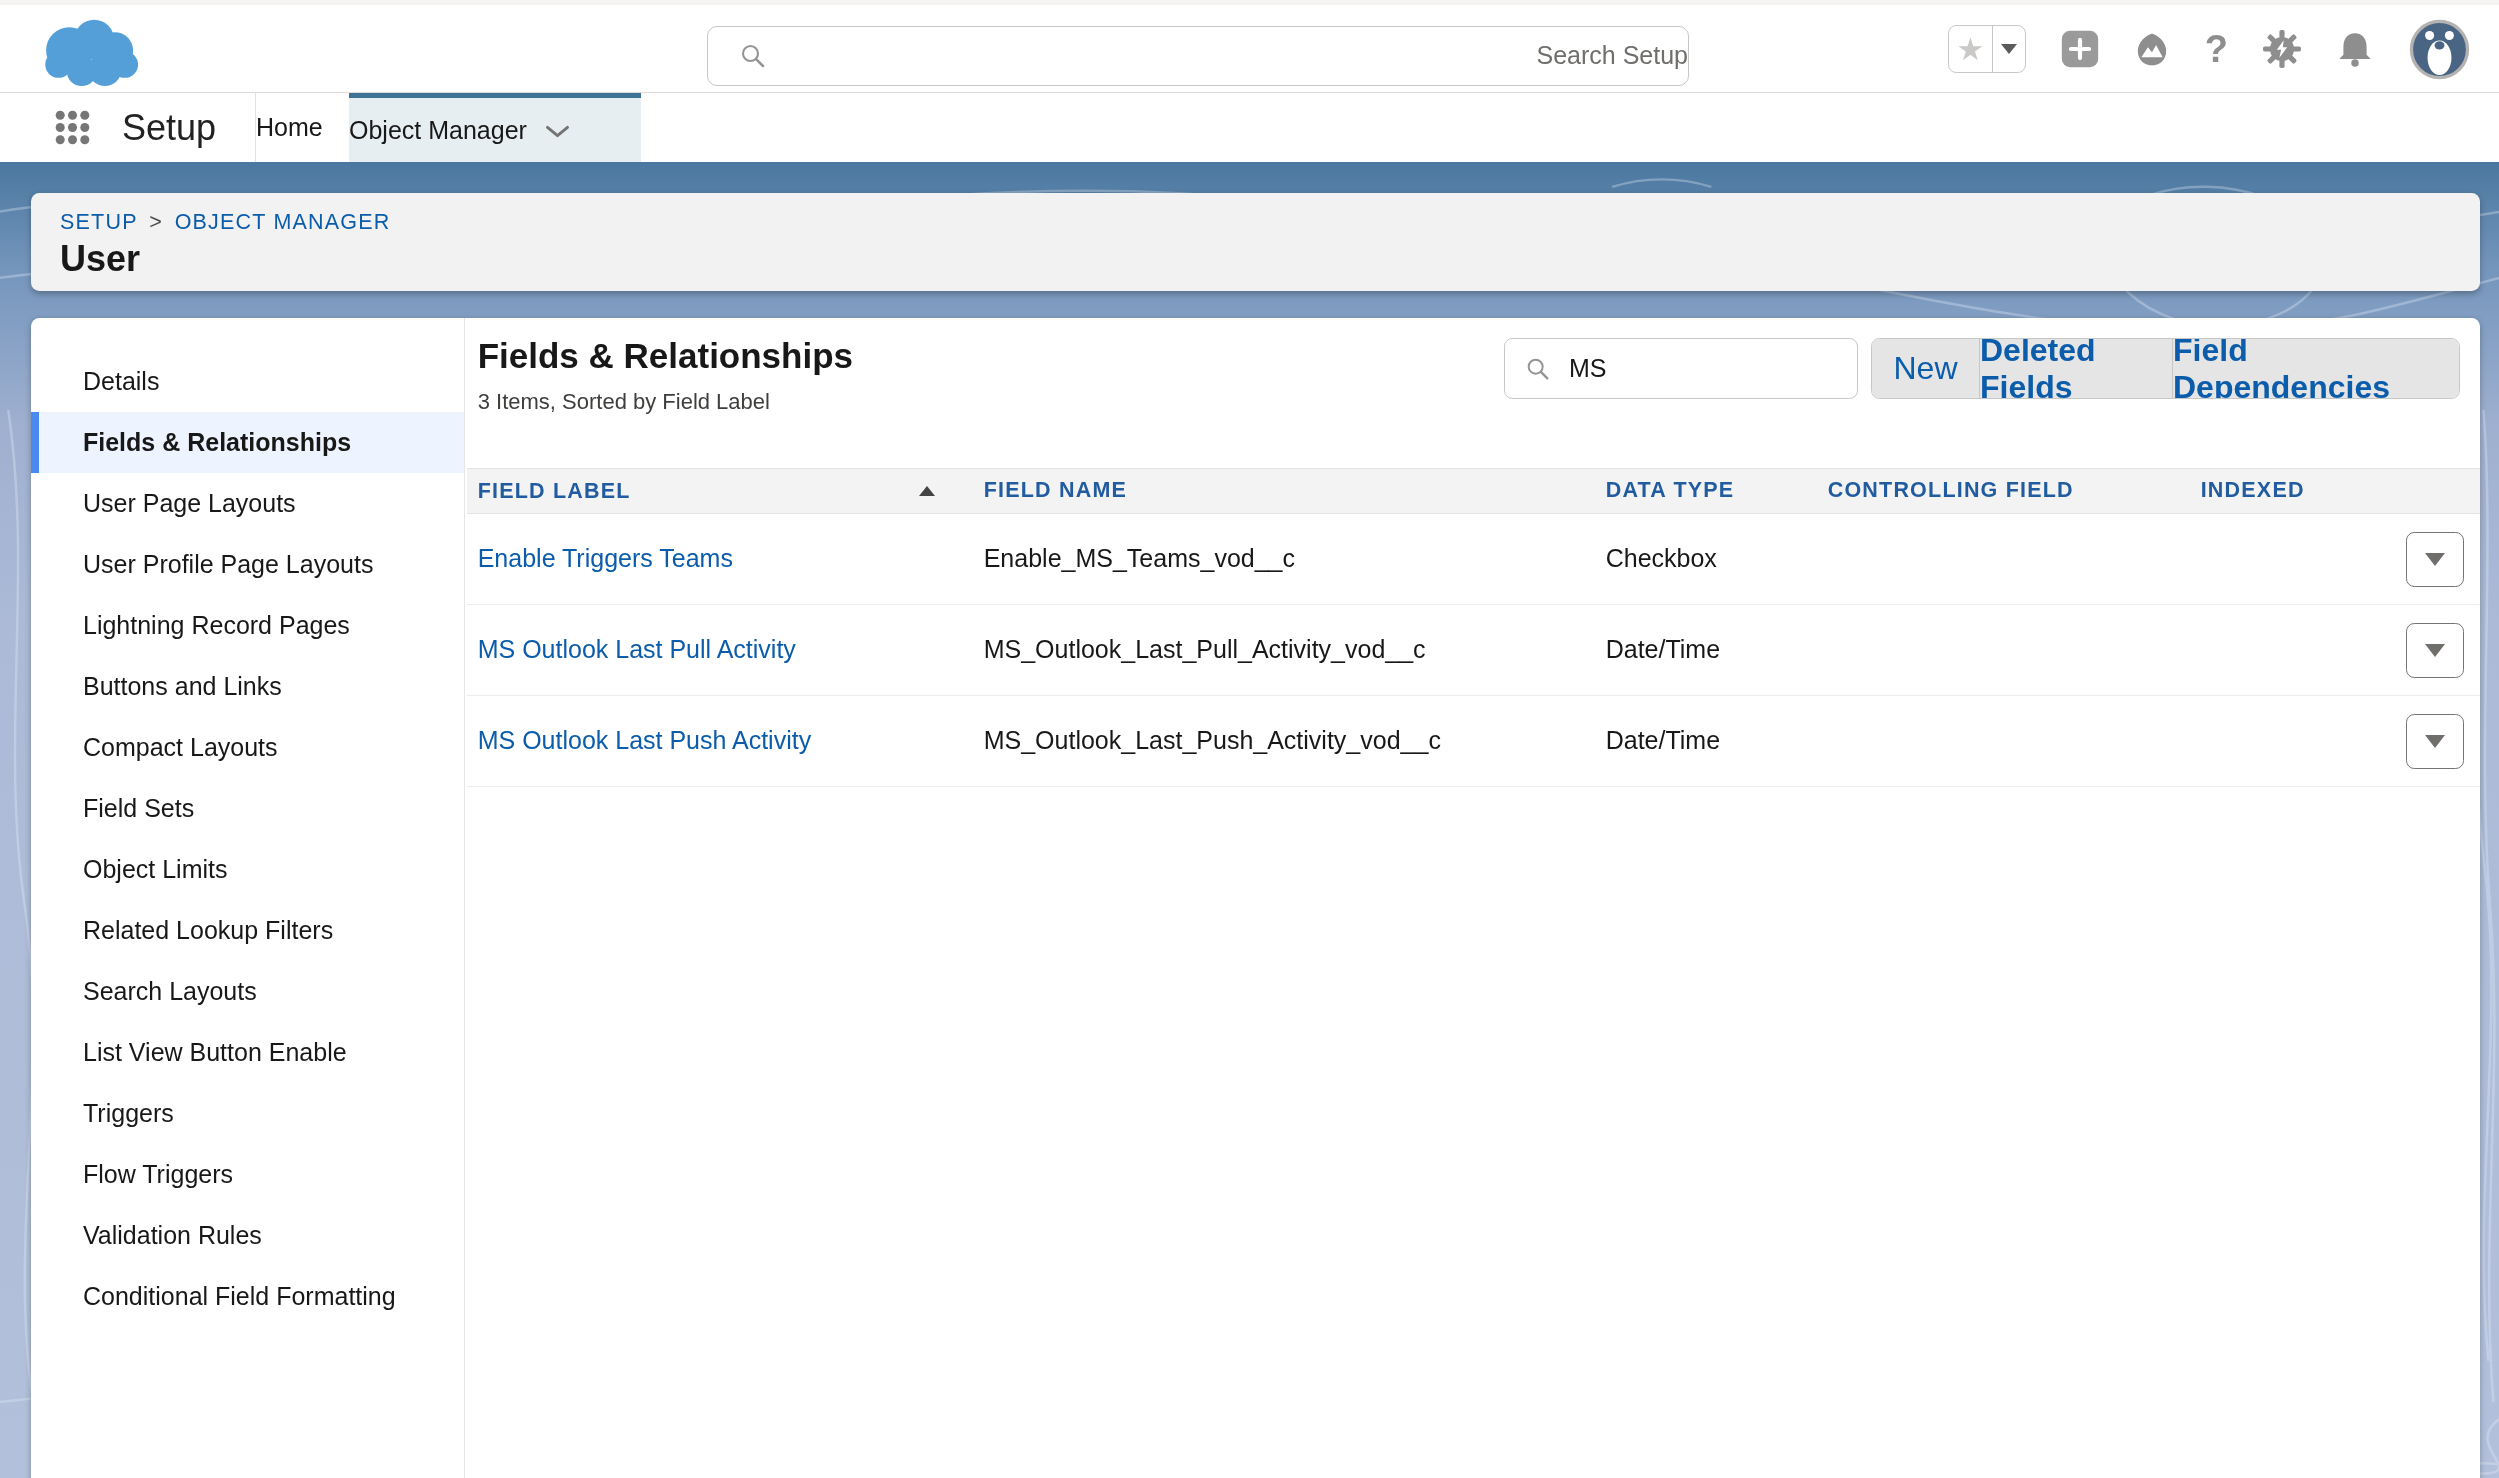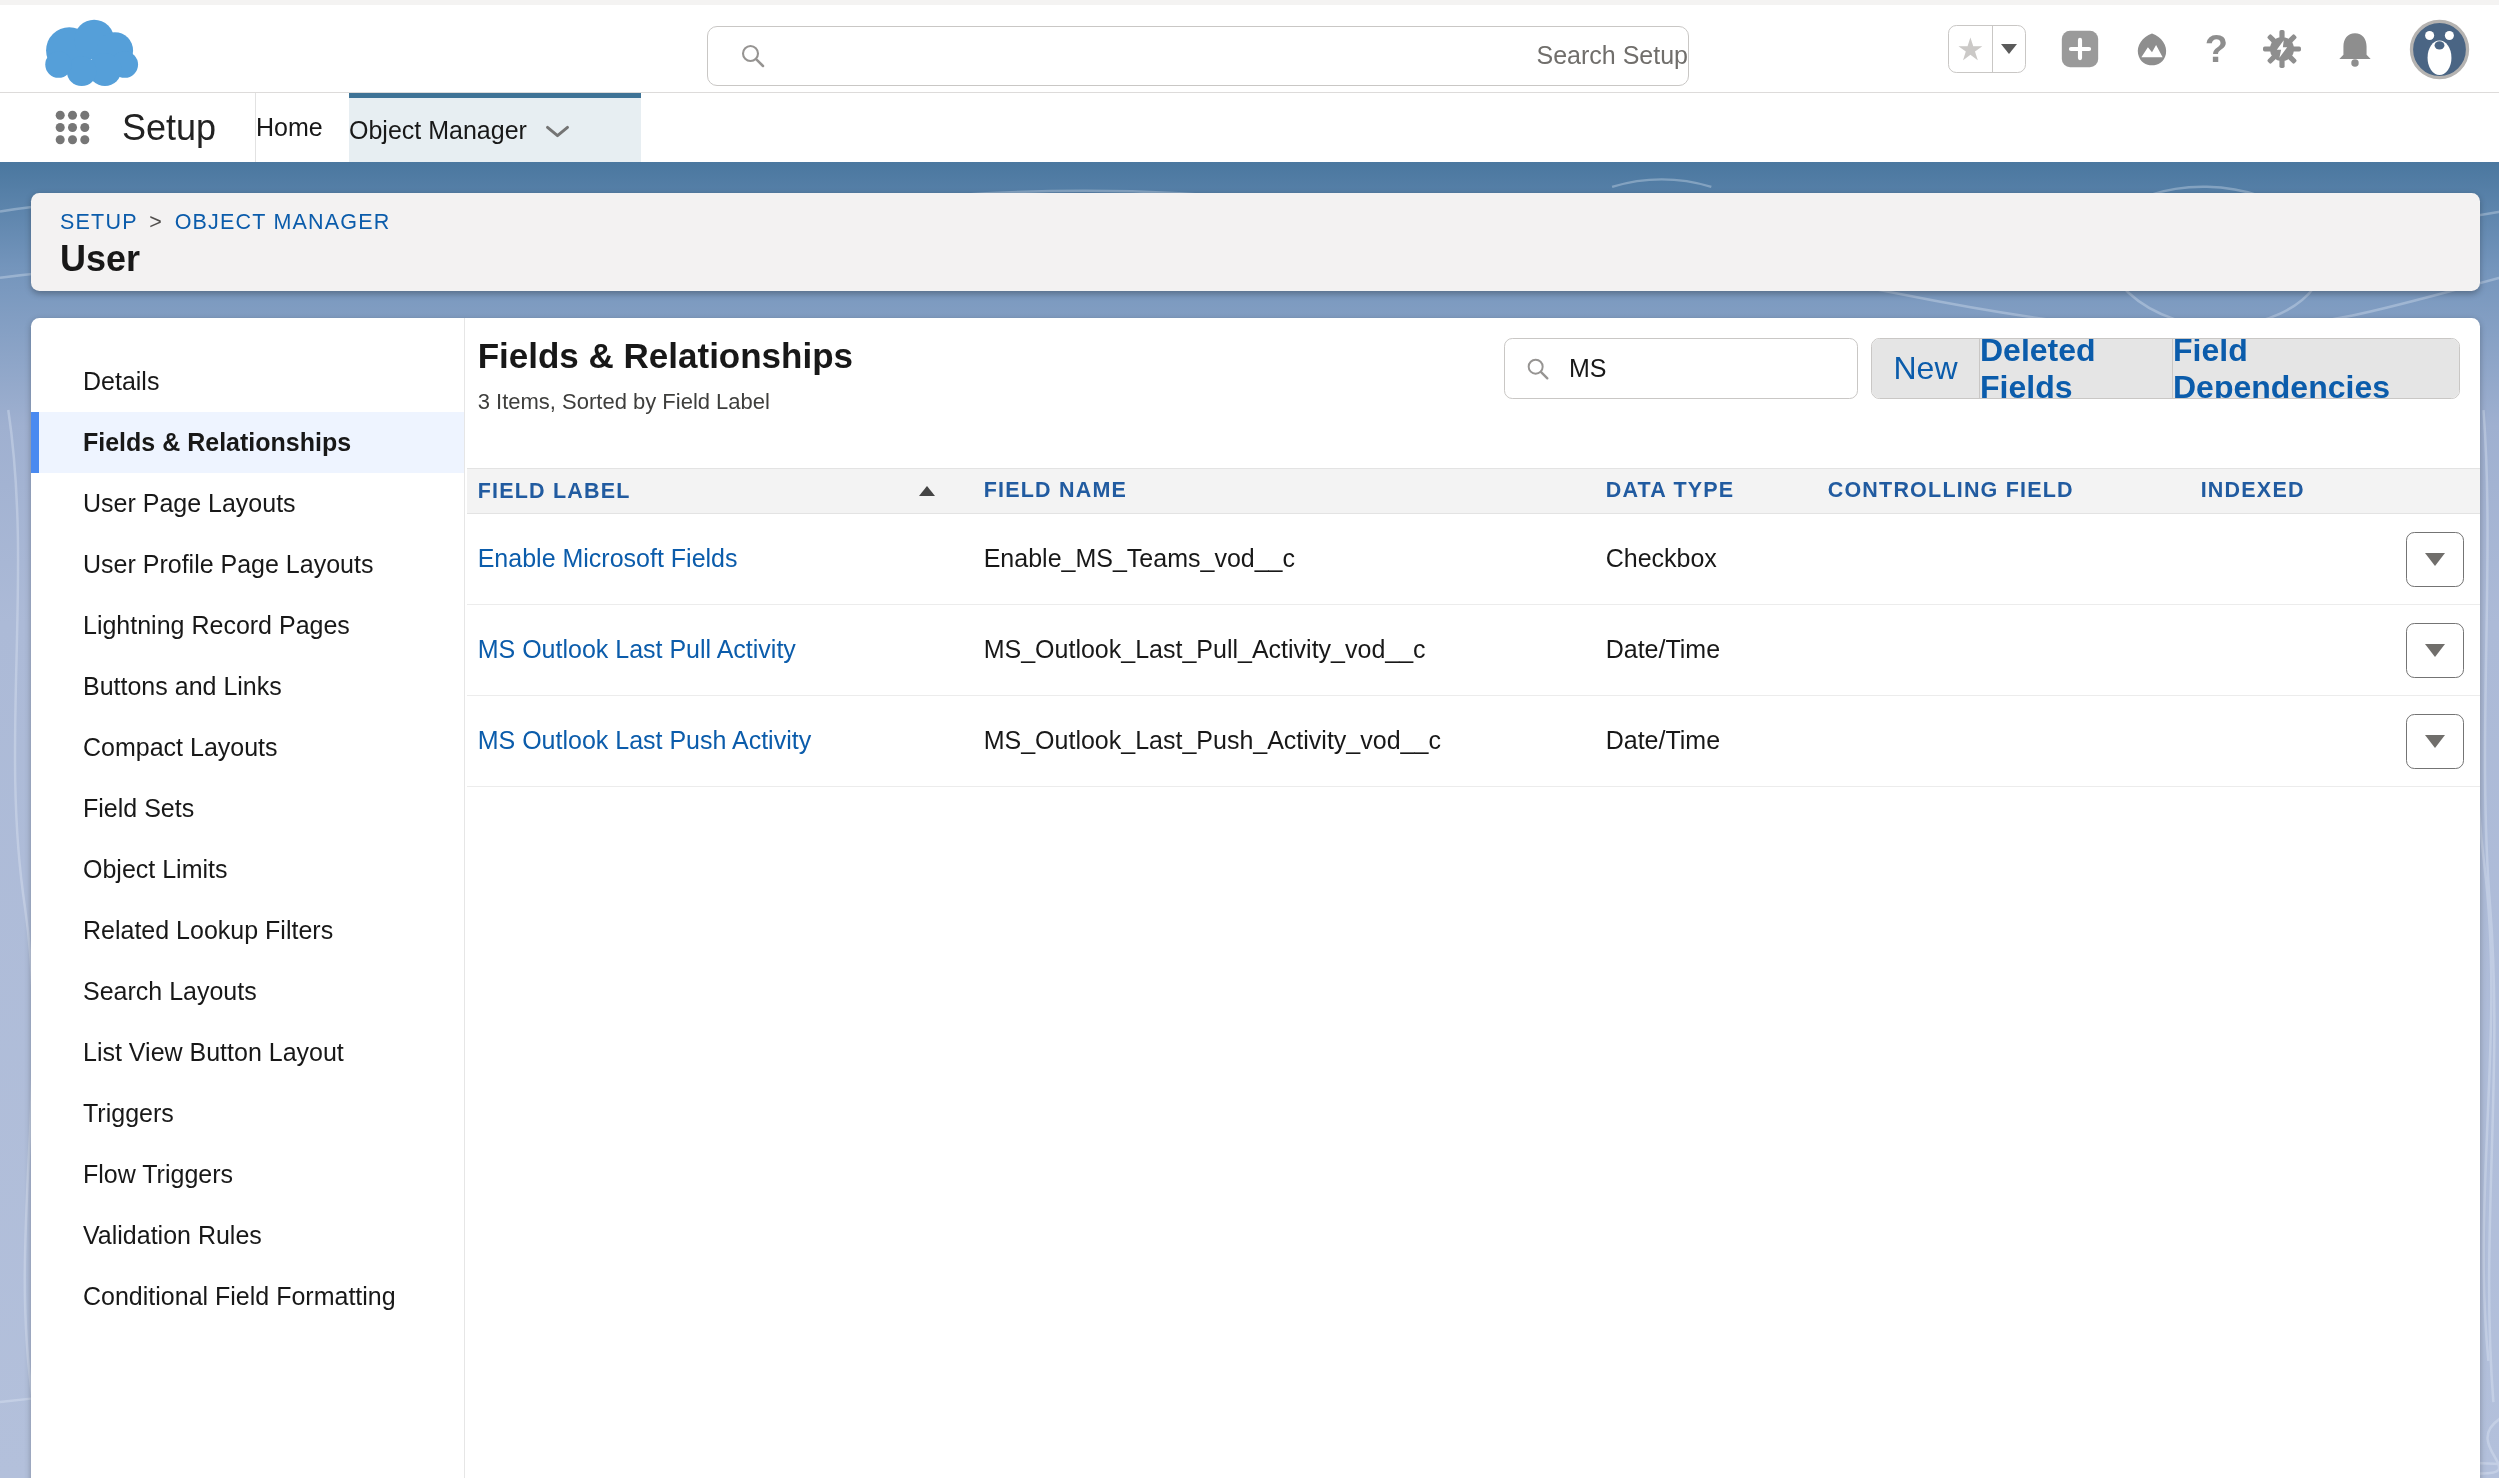--- a/index.html
+++ b/index.html
@@ -240,21 +240,21 @@
           <li class="side-item">Compact Layouts</li>
 
           <li class="side-item">Field Sets</li>
 
           <li class="side-item">Object Limits</li>
 
           <li class="side-item">Related Lookup Filters</li>
 
           <li class="side-item">Search Layouts</li>
 
-          <li class="side-item">List View Button Layout</li>
+          <li class="side-item">List View Button Enable</li>
 
           <li class="side-item">Triggers</li>
 
           <li class="side-item">Flow Triggers</li>
 
           <li class="side-item">Validation Rules</li>
 
           <li class="side-item">Conditional Field Formatting</li>
 
       </ul>
@@ -290,21 +290,21 @@
             <span>FIELD LABEL</span>
             <span class="sort-asc"></span>
           </div>
           <div class="th">FIELD NAME</div>
           <div class="th">DATA TYPE</div>
           <div class="th">CONTROLLING FIELD</div>
           <div class="th">INDEXED</div>
         </div>
 
           <div class="tbl-row">
-            <div class="td td-link">Enable Microsoft Fields</div>
+            <div class="td td-link">Enable Triggers Teams</div>
             <div class="td">Enable_MS_Teams_vod__c</div>
             <div class="td">Checkbox</div>
             <div class="td"></div>
             <div class="td"></div>
             <div class="row-menu-btn">
               <div class="tri"></div>
             </div>
           </div>
 
           <div class="tbl-row">

